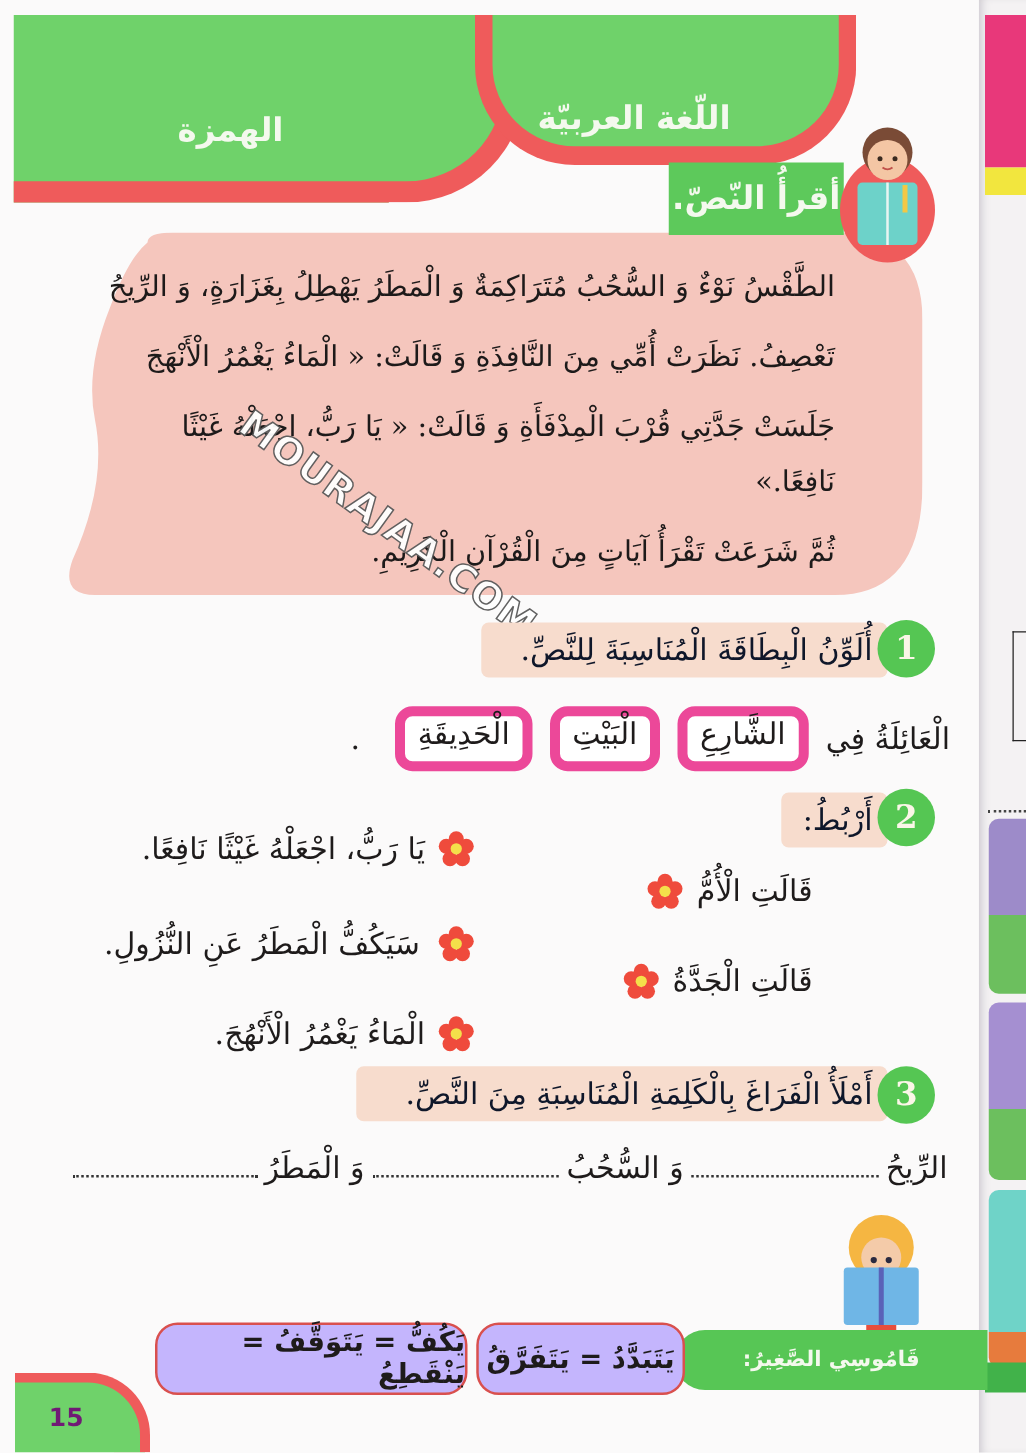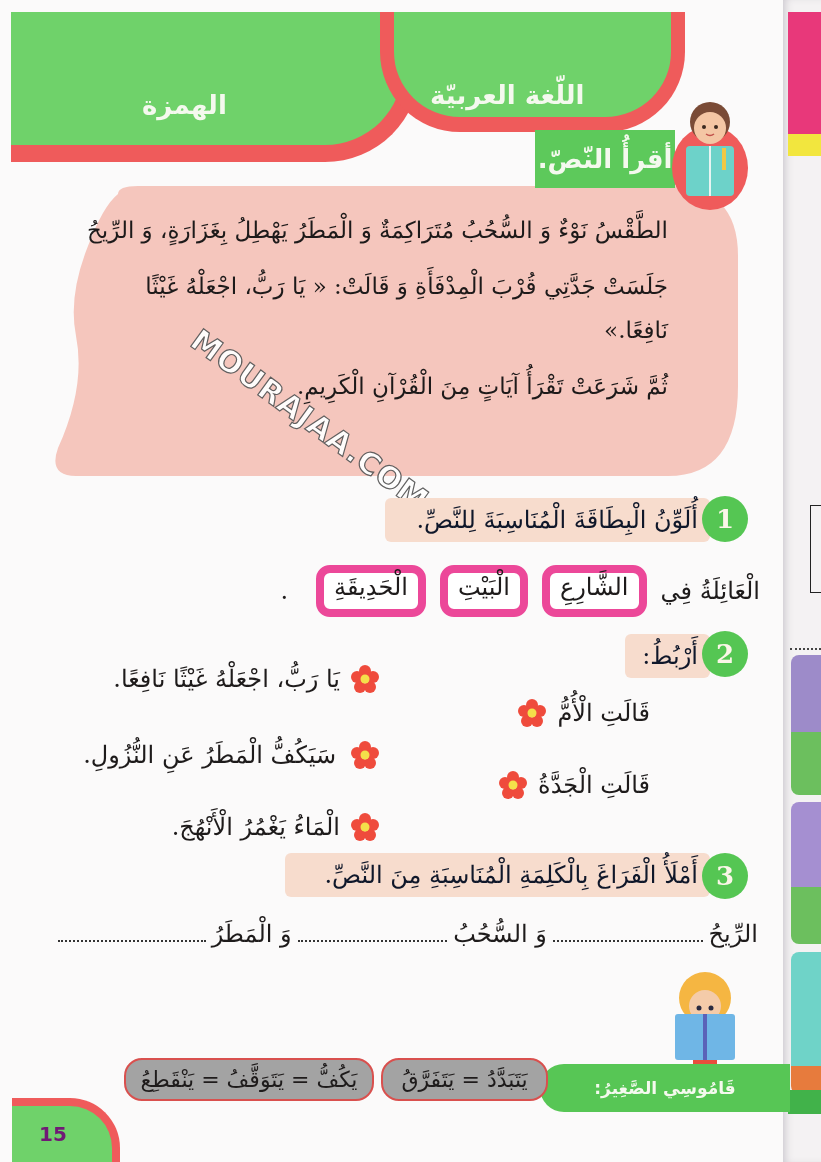--- a/index.html
+++ b/index.html
@@ -119,23 +119,23 @@
   .dots { display:inline-block; border-bottom:2px dotted #333; height:1px; }
 
   
   .dict-label {
     left:540px; top:1064px; width:250px; height:48px;
     background:#57c655; border-radius:26px 0 0 26px;
     display:flex; align-items:center; justify-content:center;
   }
   .dict-label span { color:#f4f9ee; font-weight:bold; font-size:17px; direction:rtl; }
   .dict-card {
-    height:43px; background:#a3a3a3; border:2px solid #d9504e; border-radius:18px;
-    display:flex; align-items:center; justify-content:center;
-    font-family:"DejaVu Sans", sans-serif; font-weight:normal; font-size:22px; direction:rtl;
+    height:58px; background:#c4b5fd; border:2px solid #d9504e; border-radius:18px;
+    display:flex; align-items:center; justify-content:center;
+    font-family:"DejaVu Sans", sans-serif; font-weight:bold; font-size:22px; direction:rtl;
     box-sizing:border-box;
   }
 
   .page-tab {
     left:12px; top:1098px; width:108px; height:64px;
     background:#6fd26a;
     border-top:8px solid #ef5b5b; border-right:8px solid #ef5b5b;
     border-top-right-radius:50px;
     box-sizing:border-box;
     display:flex; align-items:center; justify-content:center;
@@ -176,20 +176,21 @@
   <circle cx="48" cy="31" r="2" fill="#3a2a20"></circle>
   <path d="M38 38 Q42 41 46 38" stroke="#c0504a" stroke-width="1.5" fill="none"></path>
   <rect x="18" y="50" width="48" height="50" rx="4" fill="#6dd2c9"></rect>
   <line x1="42" y1="50" x2="42" y2="100" stroke="#e8f4f2" stroke-width="2"></line>
   <rect x="54" y="52" width="4" height="22" fill="#f2c844"></rect>
 </svg>
 
 <div class="passage-text abs" style="left:48px; top:196px; width:690px; right:auto; position:absolute;">
   <div style="padding:0 58px 0 20px;">
     <p>الطَّقْسُ نَوْءٌ وَ السُّحُبُ مُتَرَاكِمَةٌ وَ الْمَطَرُ يَهْطِلُ بِغَزَارَةٍ، وَ الرِّيحُ</p>
+    <p>تَعْصِفُ. نَظَرَتْ أُمِّي مِنَ النَّافِذَةِ وَ قَالَتْ: « الْمَاءُ يَغْمُرُ الْأَنْهَجَ</p>
     <p>جَلَسَتْ جَدَّتِي قُرْبَ الْمِدْفَأَةِ وَ قَالَتْ: « يَا رَبُّ، اجْعَلْهُ غَيْثًا نَافِعًا.»</p>
     <p>ثُمَّ شَرَعَتْ تَقْرَأُ آيَاتٍ مِنَ الْقُرْآنِ الْكَرِيمِ.</p>
   </div>
 </div>
 
 <div class="abs watermark" style="left:205px; top:322px;">MOURAJAA.COM</div>
 
 <div class="abs q-bar" style="left:385px; top:498px; width:325px;">
   <span>أُلَوِّنُ الْبِطَاقَةَ الْمُنَاسِبَةَ لِلنَّصِّ.</span>
 </div>

